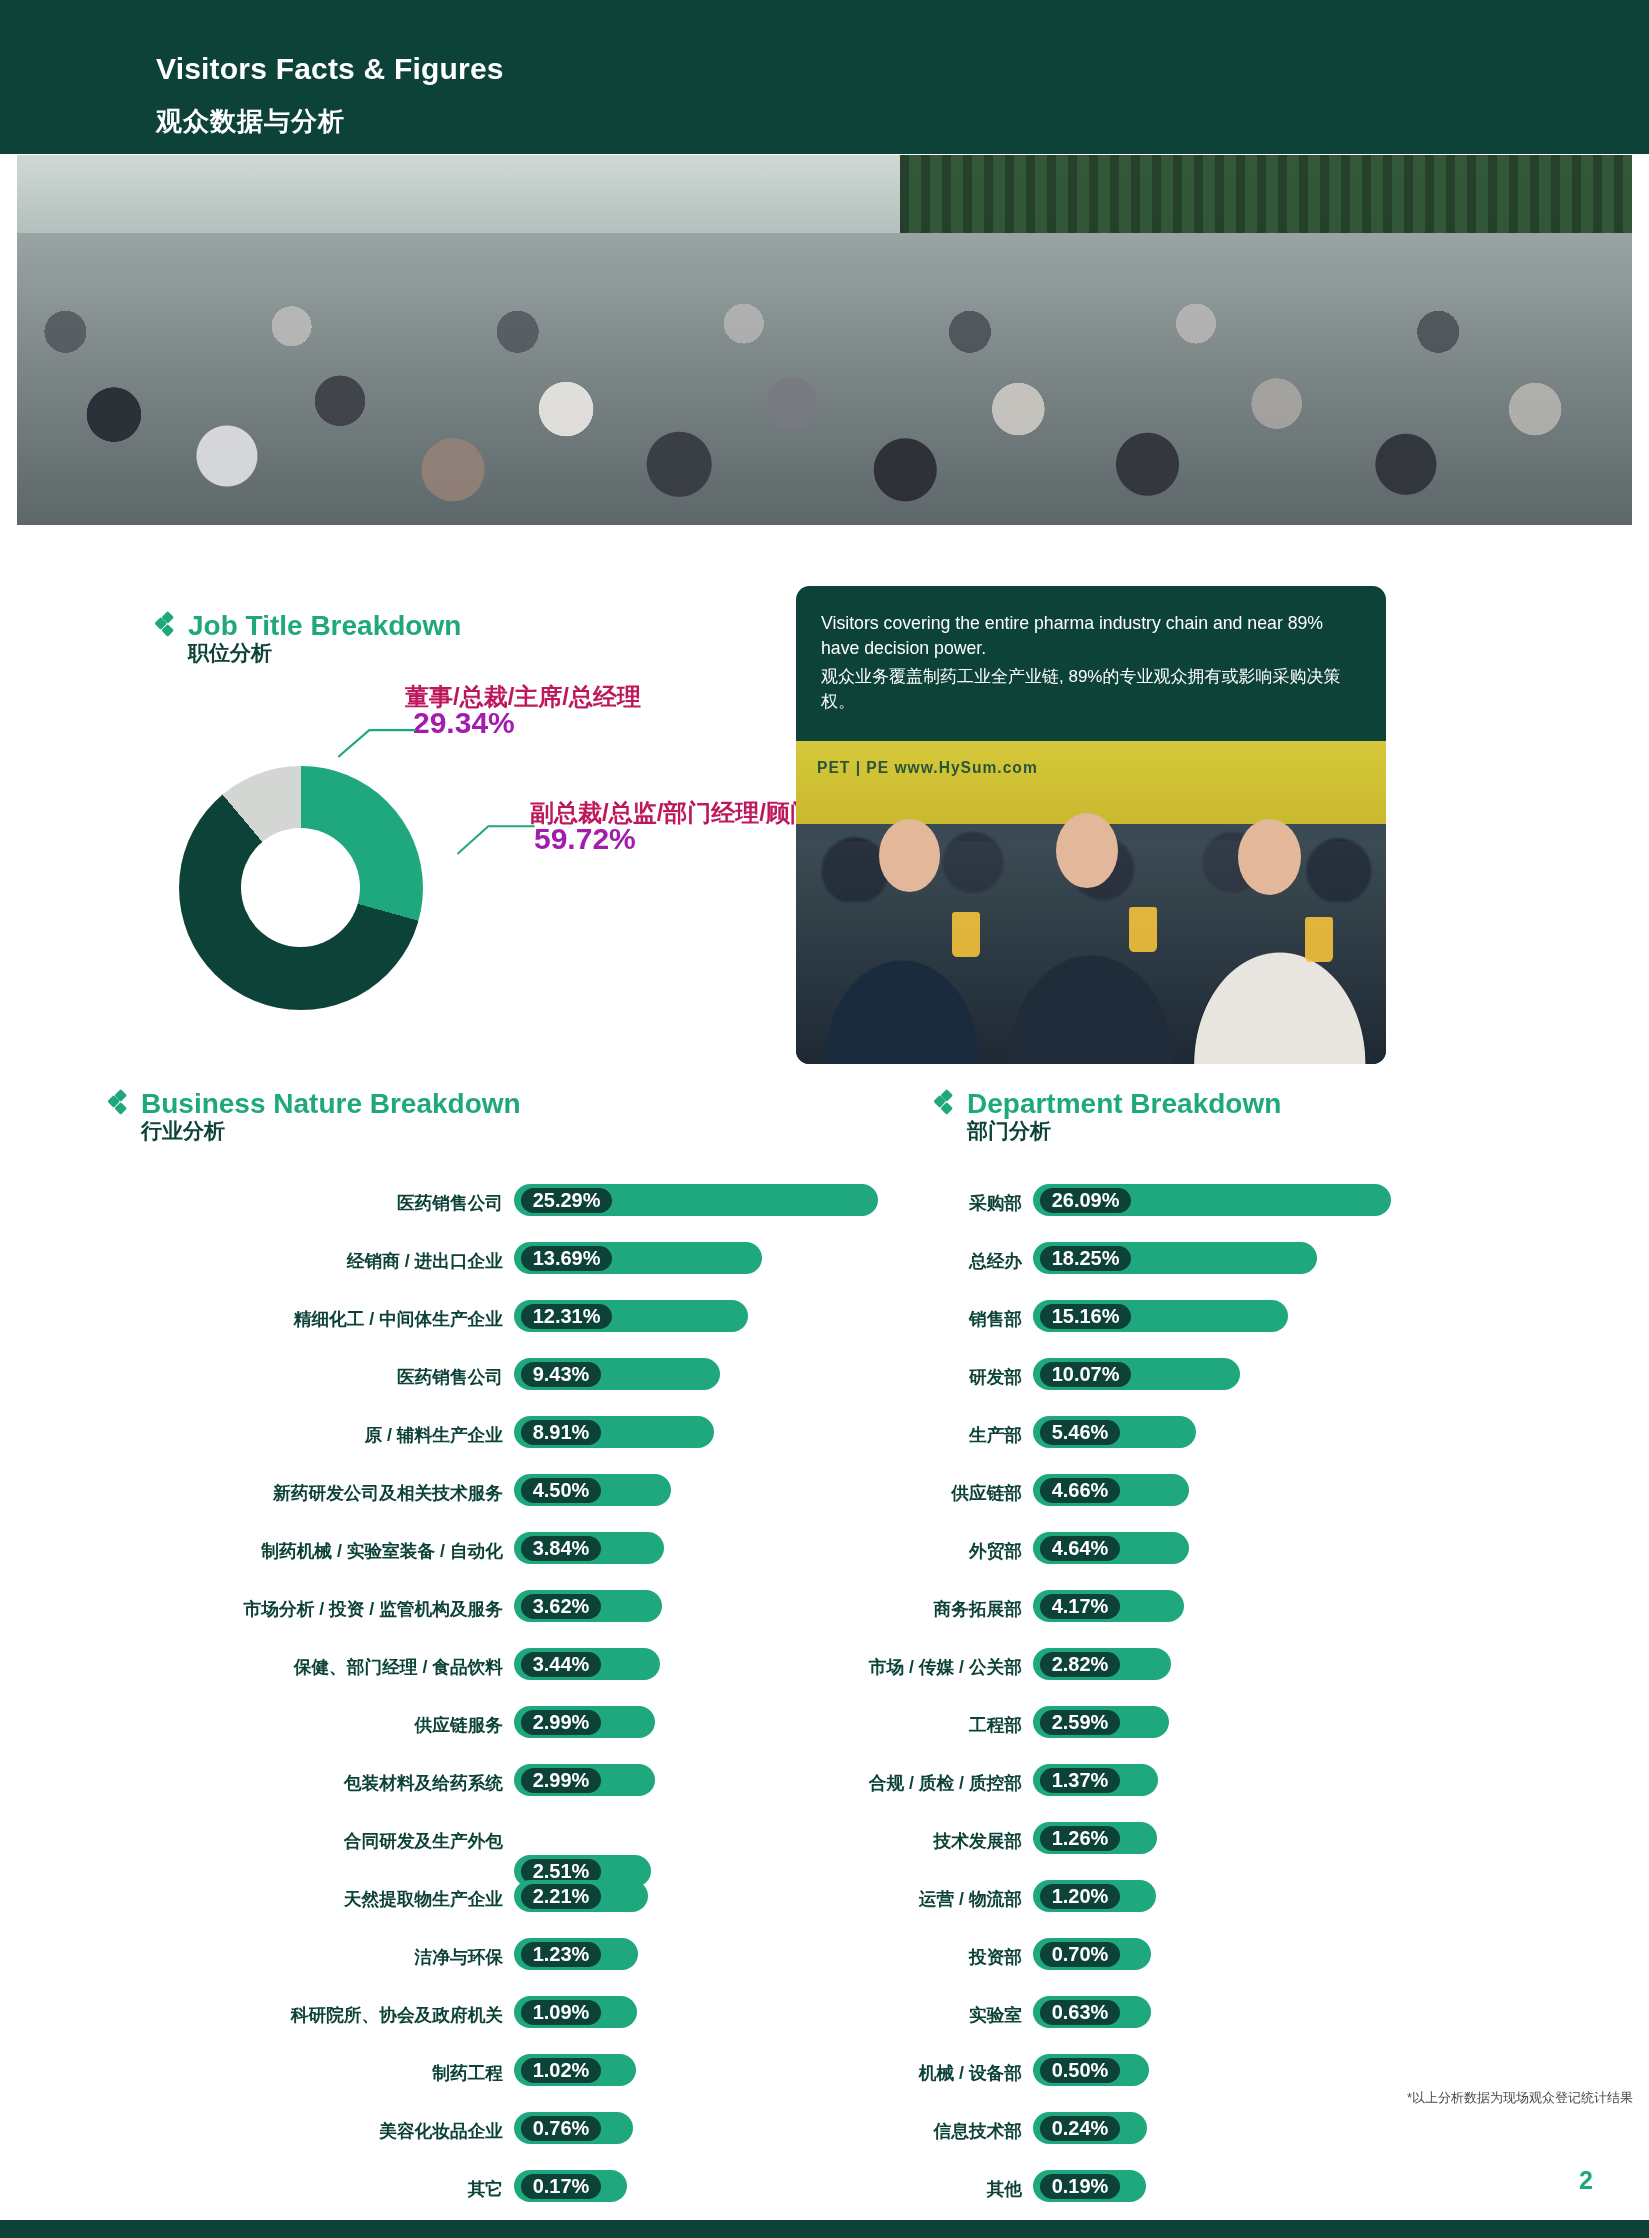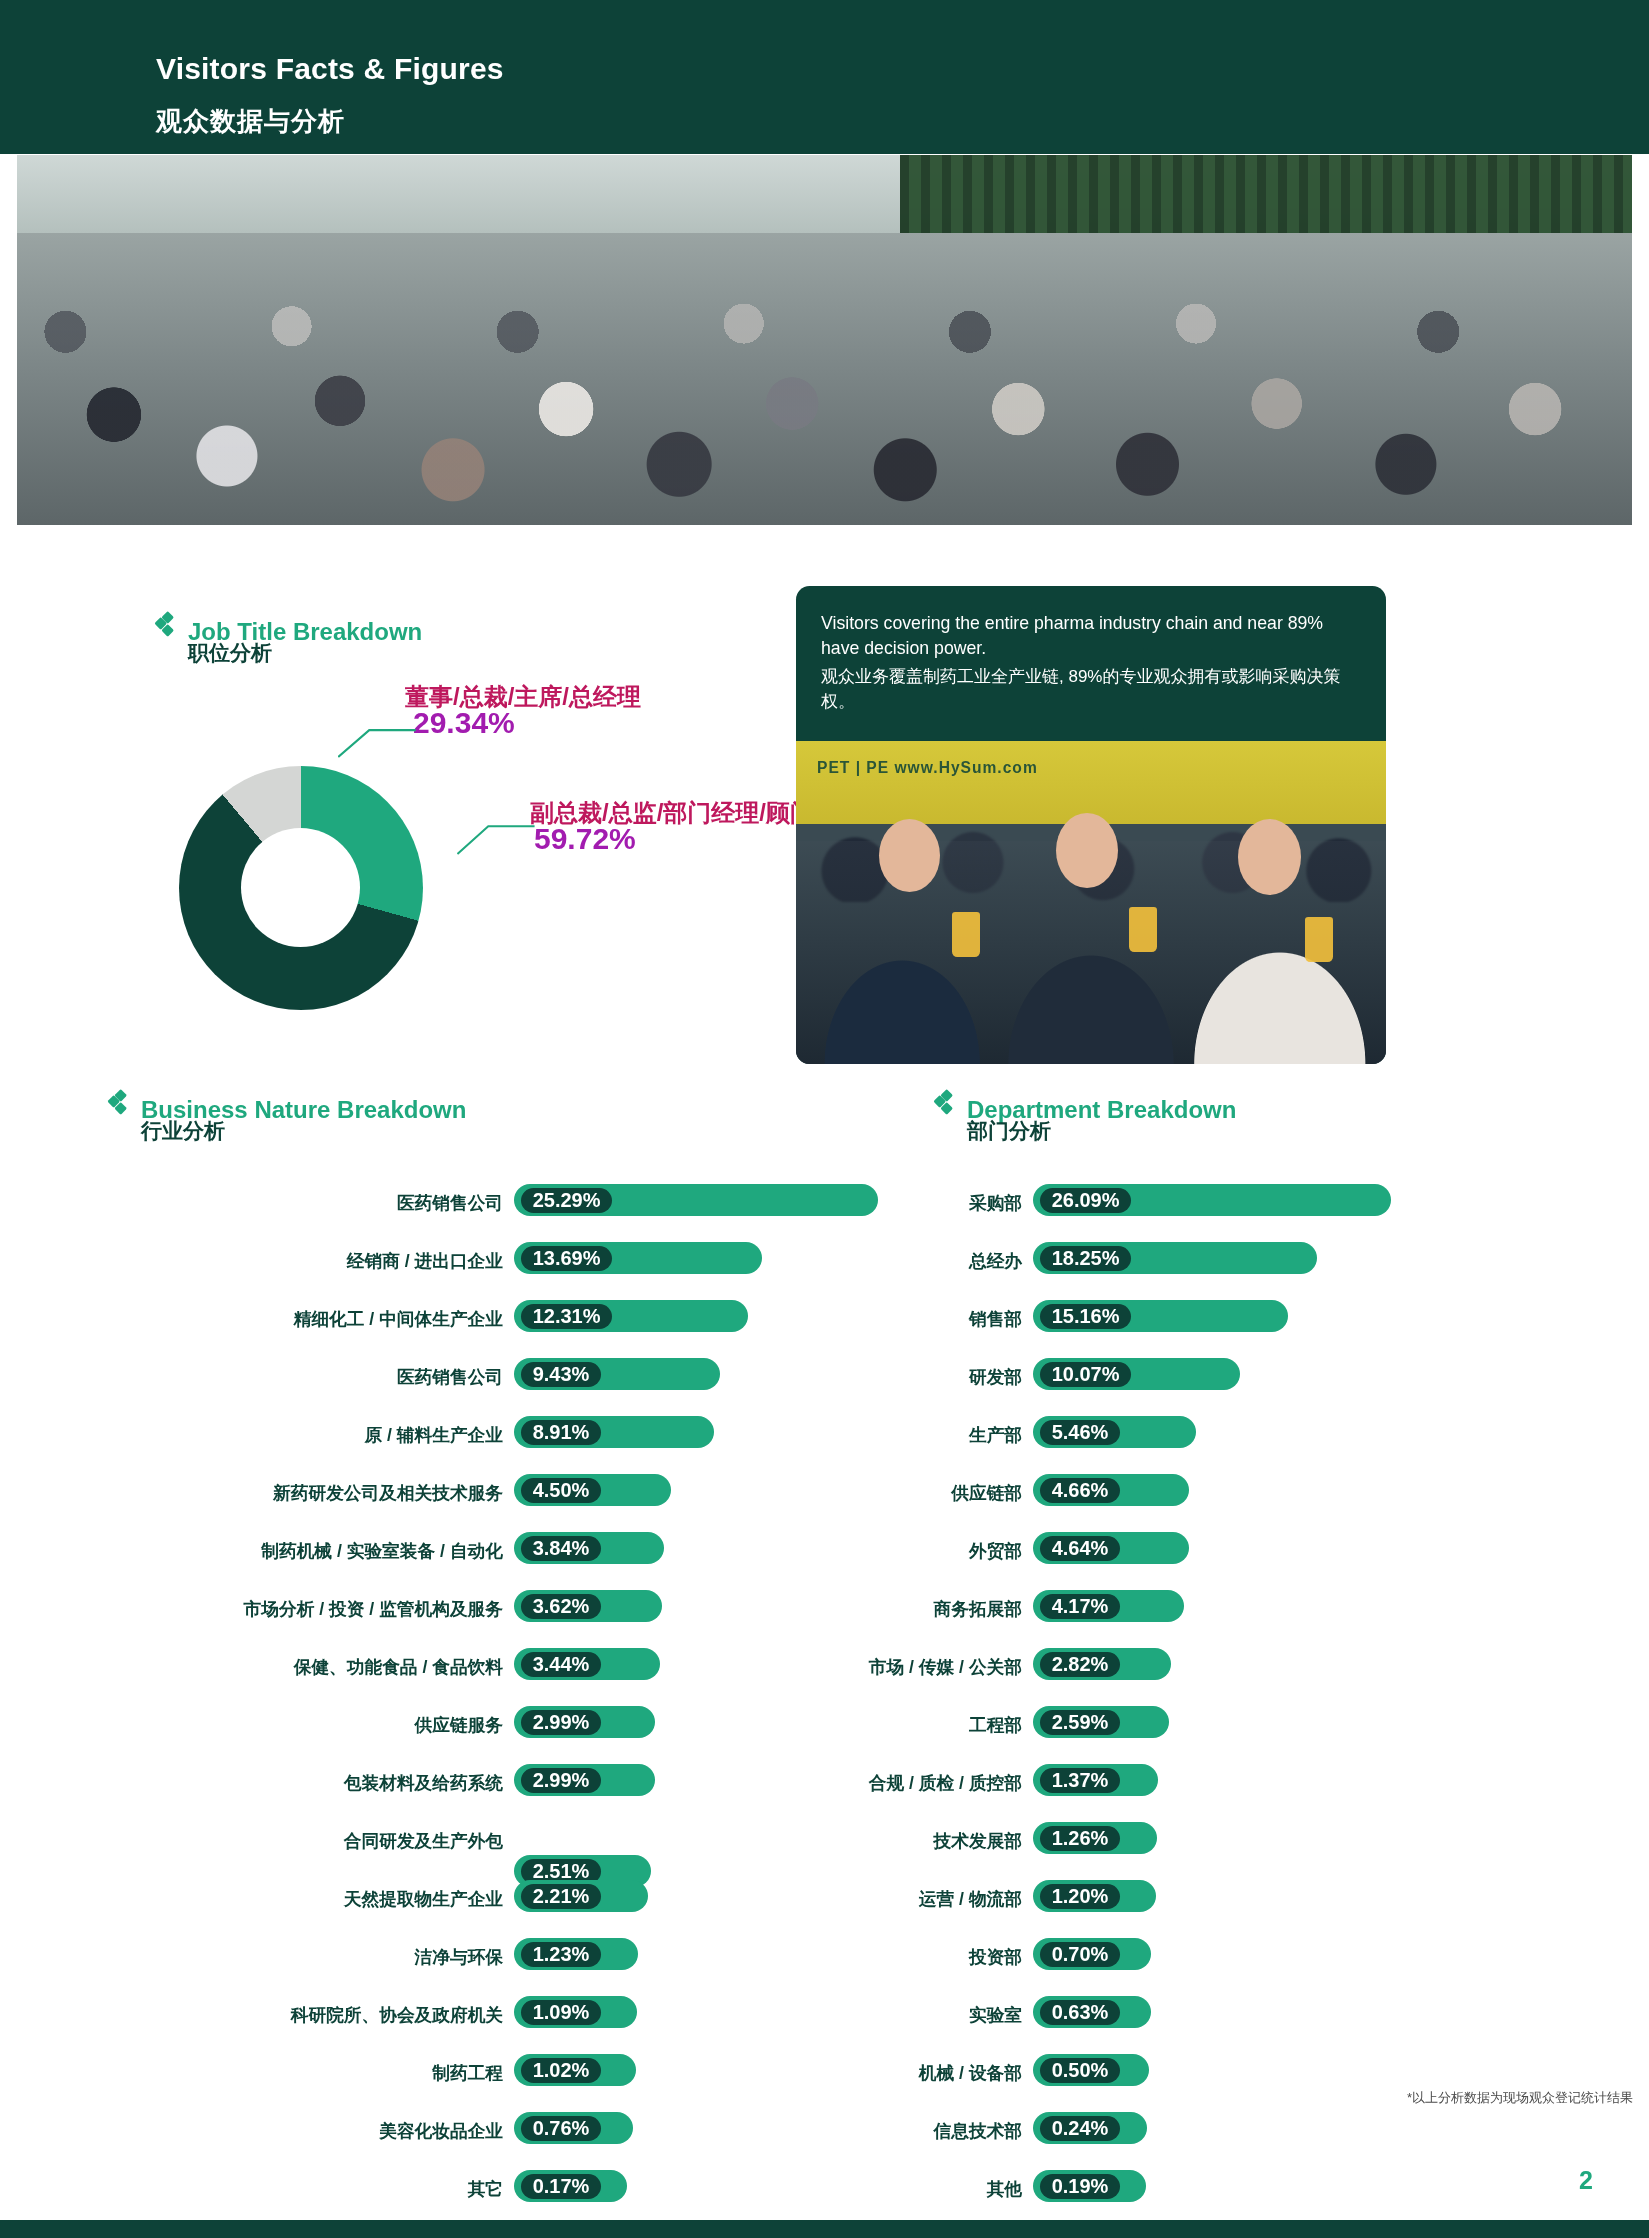--- a/index.html
+++ b/index.html
@@ -96,22 +96,22 @@
     width: 23px; height: 23px;
   }
   .sec-mark i {
     position: absolute; width: 9.4px; height: 9.4px; background: #1fa87e;
     transform: rotate(45deg); border-radius: 1.6px;
   }
   .sec-mark i.a { left: 0px;  top: 6.2px; }
   .sec-mark i.b { left: 7.3px; top: 0px;  }
   .sec-mark i.c { left: 7.3px; top: 12.5px; }
   .sec-title-en {
-    position: absolute; left: 32px; top: 8px;
-    font-size: 24px; font-weight: bold; color: #1fa87e; white-space: nowrap;
+    position: absolute; left: 32px; top: 0;
+    font-size: 28px; font-weight: bold; color: #1fa87e; white-space: nowrap;
   }
   .sec-title-zh {
     position: absolute; left: 32px; top: 29px;
     font-size: 21px; font-weight: bold; color: #0d4238; white-space: nowrap;
   }
 
   
   .donut-wrap { position: absolute; left: 179px; top: 766px; width: 244px; height: 244px; }
   .donut {
     position: absolute; left: 0; top: 0; width: 244px; height: 244px;
@@ -363,21 +363,21 @@
       </div>
       <div class="bar-row">
         <div class="bar-label" style="width: 364px; right: 380px;">市场分析 / 投资 / 监管机构及服务</div>
         <div class="bar-track" style="left: 358px; width: 364px;">
           <div class="bar-fill" style="width: 148px;">
             <div class="value-pill">3.62%</div>
           </div>
         </div>
       </div>
       <div class="bar-row">
-        <div class="bar-label" style="width: 364px; right: 380px;">保健、功能食品 / 食品饮料</div>
+        <div class="bar-label" style="width: 364px; right: 380px;">保健、部门经理 / 食品饮料</div>
         <div class="bar-track" style="left: 358px; width: 364px;">
           <div class="bar-fill" style="width: 146px;">
             <div class="value-pill">3.44%</div>
           </div>
         </div>
       </div>
       <div class="bar-row">
         <div class="bar-label" style="width: 364px; right: 380px;">供应链服务</div>
         <div class="bar-track" style="left: 358px; width: 364px;">
           <div class="bar-fill" style="width: 141px;">

